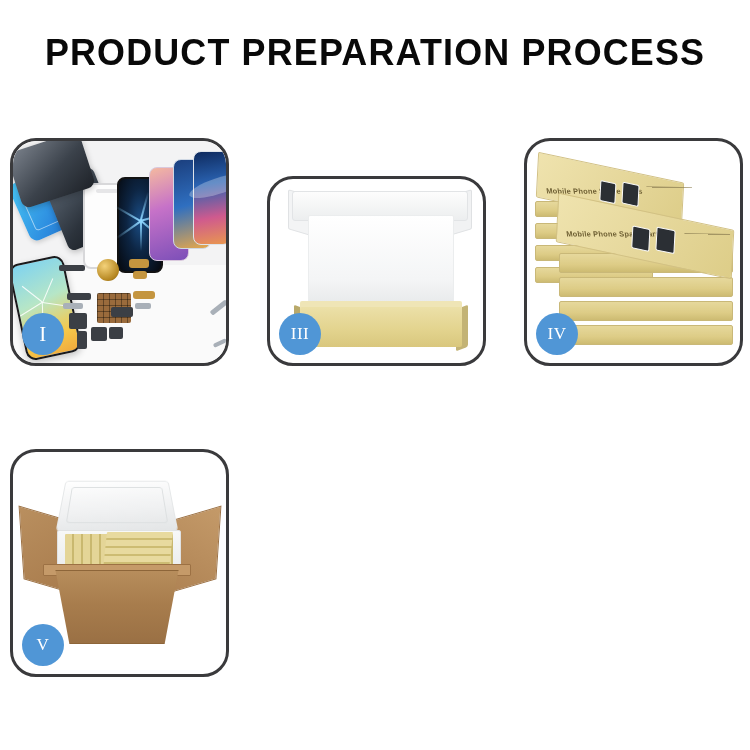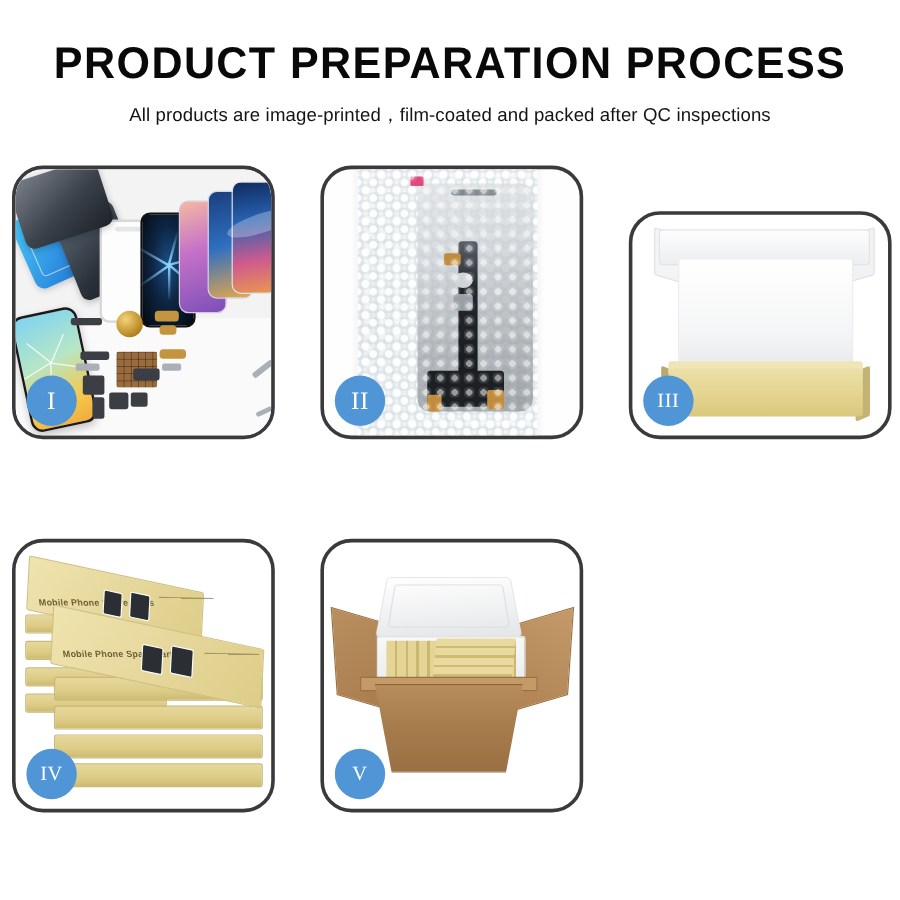--- a/index.html
+++ b/index.html
@@ -421,21 +421,20 @@
     pointer-events:none;
   }
 </style>
 </head>
 <body>
 
 <div class="page">
 
   <div class="header">
     <div class="title">PRODUCT PREPARATION PROCESS</div>
-    <div class="subtitle">All products are image-printed，film-coated and packed after QC inspections</div>
   </div>
 
   <div class="grid">
 
     <div class="panel p1">
       <div class="panel-photo">
         <div class="band"></div>
         <div class="band2"></div>
 
         <div class="ph ph-blue-flex"></div>
@@ -478,37 +477,20 @@
         <div class="part silver" style="left:122px;top:162px;width:16px;height:6px;"></div>
         <div class="part" style="left:64px;top:190px;width:10px;height:18px;"></div>
 
         <div class="ph-teardown"></div>
         <div class="part silver" style="left:196px;top:164px;width:20px;height:5px;transform:rotate(-38deg);"></div>
         <div class="part silver" style="left:200px;top:200px;width:14px;height:4px;transform:rotate(-25deg);"></div>
       </div>
       <div class="badge">I</div>
     </div>
 
-    <div class="panel p2">
-      <div class="panel-photo">
-        <div class="bubblebag">
-          <div class="lcd"></div>
-          <div class="pinkmark"></div>
-          <div class="flexcable"></div>
-          <div class="gold-tab" style="left:72px;top:72px;width:14px;height:10px;"></div>
-          <div class="connector" style="left:80px;top:88px;width:16px;height:13px;border-radius:50%;background:#cfd3d7;"></div>
-          <div class="connector" style="left:80px;top:106px;width:16px;height:14px;background:#9aa0a6;"></div>
-          <div class="connector" style="left:58px;top:170px;width:64px;height:30px;"></div>
-          <div class="gold-tab" style="left:58px;top:190px;width:12px;height:14px;"></div>
-          <div class="gold-tab" style="left:108px;top:186px;width:14px;height:16px;"></div>
-          <div class="overlay"></div>
-        </div>
-      </div>
-      <div class="badge">II</div>
-    </div>
 
     <div class="panel p3">
       <div class="panel-photo">
         <div class="lidleft"></div>
         <div class="lidright"></div>
         <div class="lidback"></div>
         <div class="foam"></div>
         <div class="bubblestrip"></div>
         <div class="boxside-l"></div>
         <div class="boxside-r"></div>

